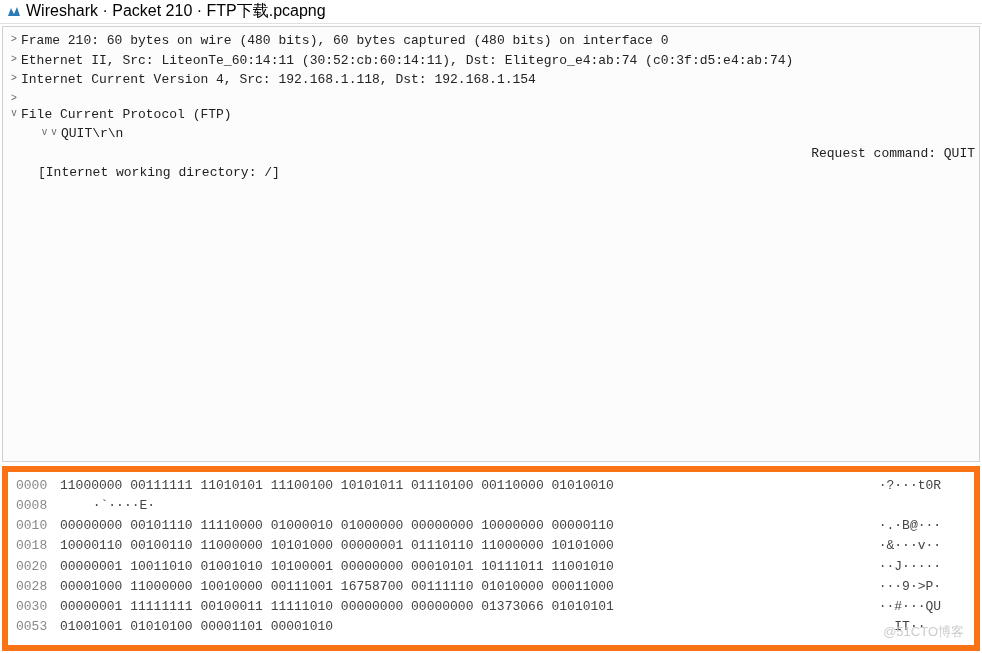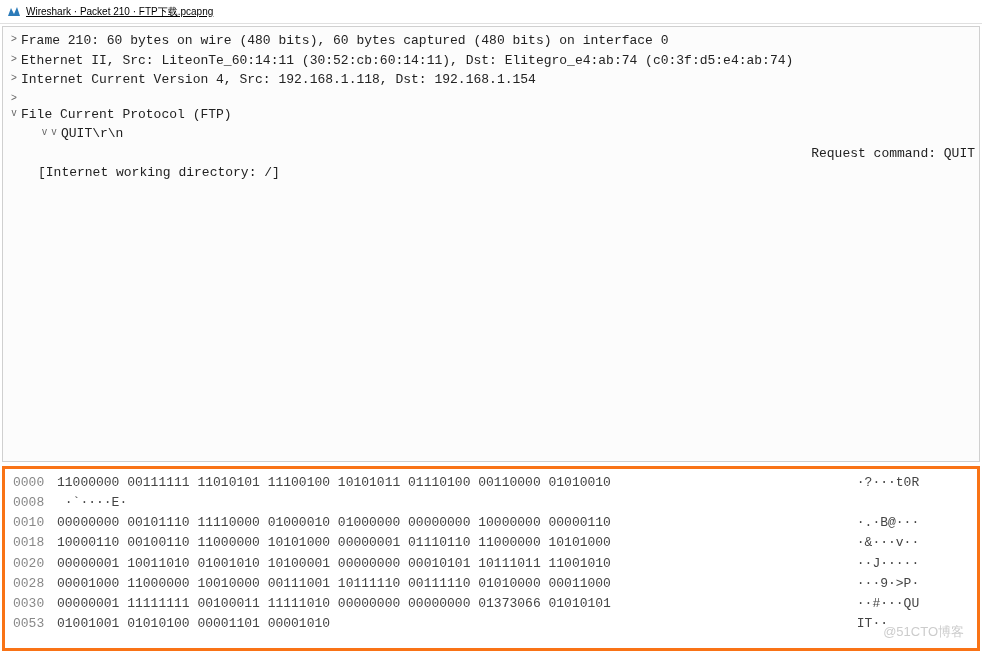--- a/index.html
+++ b/index.html
@@ -23,23 +23,22 @@
     }
     .title-bar .icon {
       width: 16px;
       height: 16px;
       margin-right: 4px;
       display: inline-flex;
       align-items: center;
       justify-content: center;
     }
     .title-bar .title-text {
-      font-size: 10px;
+      font-size: 16px;
       color: #000;
-      text-decoration: underline;
     }
     .packet-details {
       flex: 1;
       background: #fcfcfc;
       border: 1px solid #d0d0d0;
       margin: 2px;
       font-family: "Consolas", "Courier New", monospace;
       font-size: 13px;
       line-height: 1.5;
       padding: 4px 0;
@@ -60,21 +59,21 @@
       font-family: "Segoe UI", sans-serif;
       font-size: 10px;
       flex-shrink: 0;
     }
     .tree-indent-1 { padding-left: 35px; }
     .tree-indent-2 { padding-left: 60px; justify-content: flex-end; }
     .tree-indent-1b { padding-left: 35px; }
     .hex-pane {
       height: 185px;
       background: #fff;
-      border: 3px solid #f97316;
+      border: 6px solid #f97316;
       margin: 2px;
       font-family: "Consolas", "Courier New", monospace;
       font-size: 13px;
       line-height: 1.55;
       padding: 4px 8px;
       overflow: auto;
       color: #444;
     }
     .hex-row {
       display: flex;
@@ -84,21 +83,21 @@
       color: #888;
       width: 44px;
       flex-shrink: 0;
     }
     .hex-bytes {
       flex: 1;
     }
     .hex-ascii {
       width: 120px;
       flex-shrink: 0;
-      text-align: left;
+      text-align: center;
     }
     .watermark {
       position: absolute;
       right: 18px;
       bottom: 12px;
       color: #ccc;
       font-size: 13px;
       pointer-events: none;
     }
   </style>
@@ -167,21 +166,21 @@
     <span class="hex-bytes">10000110 00100110 11000000 10101000 00000001 01110110 11000000 10101000</span>
     <span class="hex-ascii"> ·&amp;···v··</span>
   </div>
   <div class="hex-row">
     <span class="hex-offset">0020</span>
     <span class="hex-bytes">00000001 10011010 01001010 10100001 00000000 00010101 10111011 11001010</span>
     <span class="hex-ascii"> ··J·····</span>
   </div>
   <div class="hex-row">
     <span class="hex-offset">0028</span>
-    <span class="hex-bytes">00001000 11000000 10010000 00111001 10111110 00111110 01010000 00011000</span>
+    <span class="hex-bytes">00001000 11000000 10010000 00111001 16758700 00111110 01010000 00011000</span>
     <span class="hex-ascii"> ···9·&gt;P·</span>
   </div>
   <div class="hex-row">
     <span class="hex-offset">0030</span>
     <span class="hex-bytes">00000001 11111111 00100011 11111010 00000000 00000000 01373066 01010101</span>
     <span class="hex-ascii"> ··#···QU</span>
   </div>
   <div class="hex-row">
     <span class="hex-offset">0053</span>
     <span class="hex-bytes">01001001 01010100 00001101 00001010</span>

